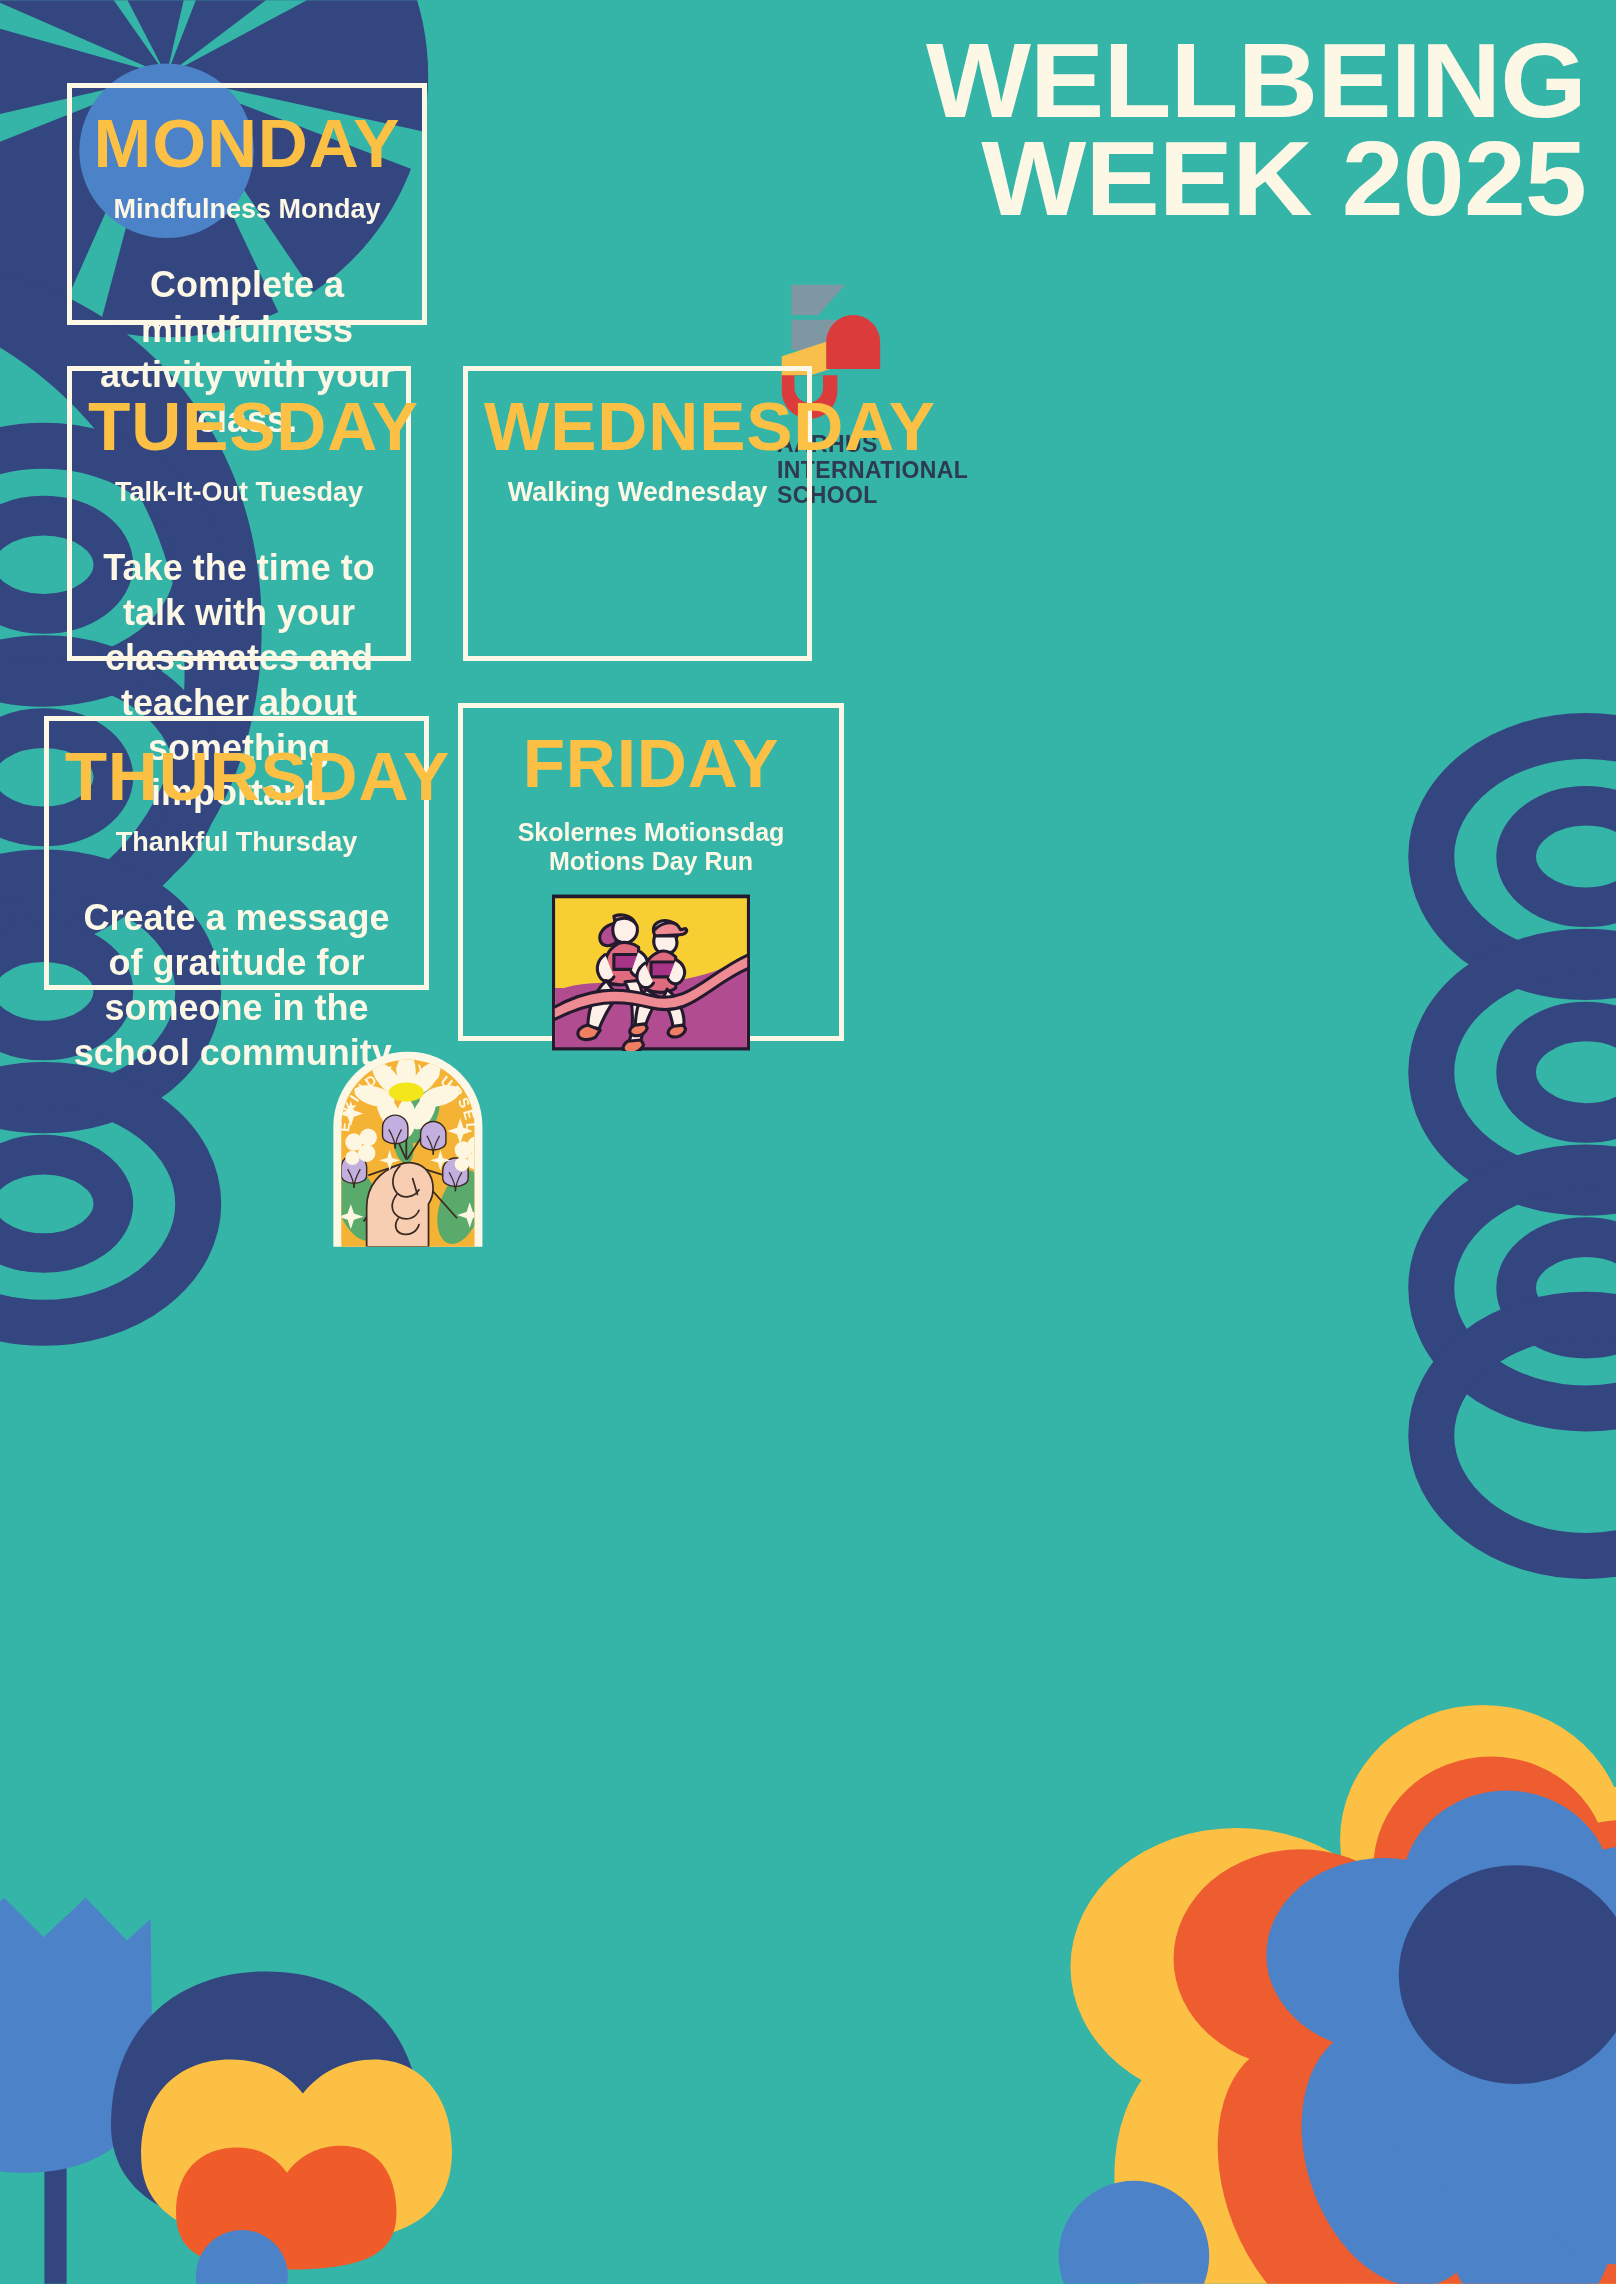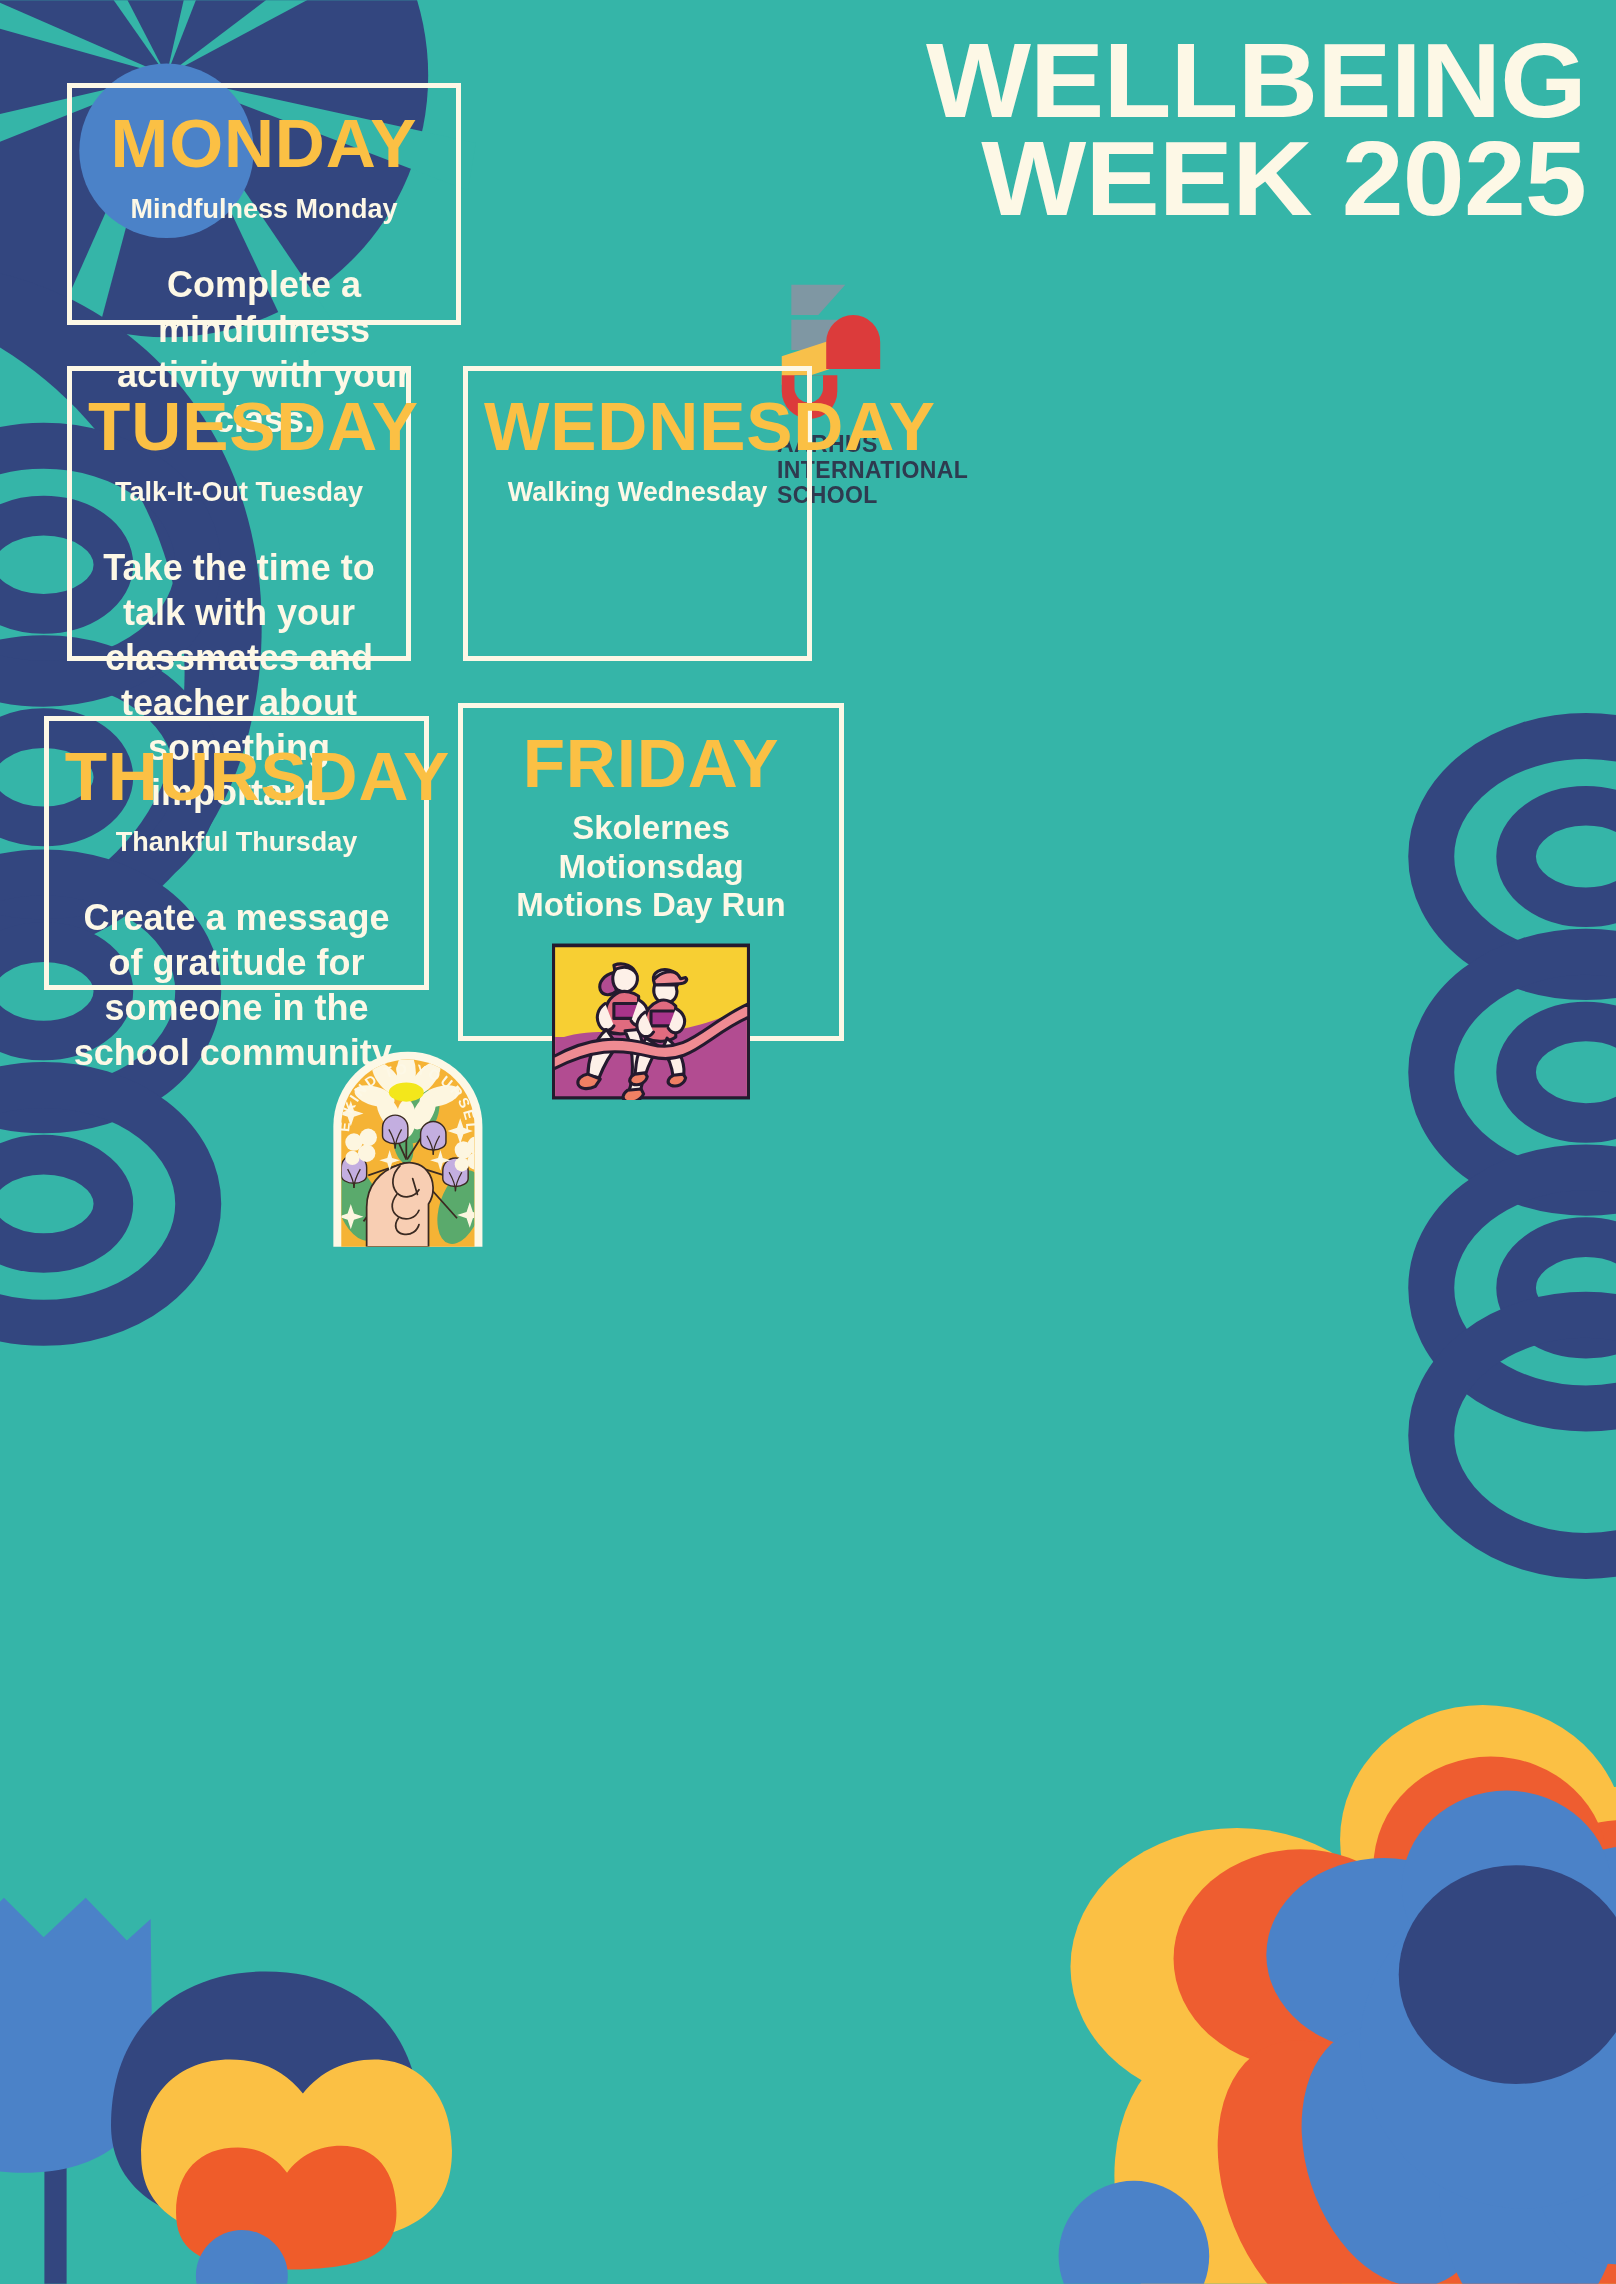--- a/index.html
+++ b/index.html
@@ -107,27 +107,27 @@
     margin: 17.4px 0 0 0;
   }
   .day-desc {
     color: #fdf8e6;
     font-weight: 700;
     font-size: 36px;
     line-height: 1.25;
     margin: 36px 0 0 0;
   }
 
-  #card-monday   { left: 67px;   top: 83px;  width: 394px; height: 242px; }
+  #card-monday   { left: 67px;   top: 83px;  width: 360px; height: 242px; }
   #card-tuesday  { left: 67px;   top: 366px;  width: 344px; height: 295px; }
   #card-wednesday{ left: 463px;  top: 366px;  width: 349px; height: 295px; }
   #card-thursday { left: 44px;   top: 716px;  width: 385px; height: 274px; }
   #card-friday   { left: 458px;  top: 703px;  width: 386px; height: 338px; }
 
-  #card-friday .day-sub { margin-top: 12px; font-size: 33px; }
+  #card-friday .day-sub { margin-top: 21px; font-size: 25px; }
 
   .run-illo {
     display: block;
     margin: 17.4px auto 0 auto;
     width: 198px;
     height: 157px;
   }
 
   
   .badge {

